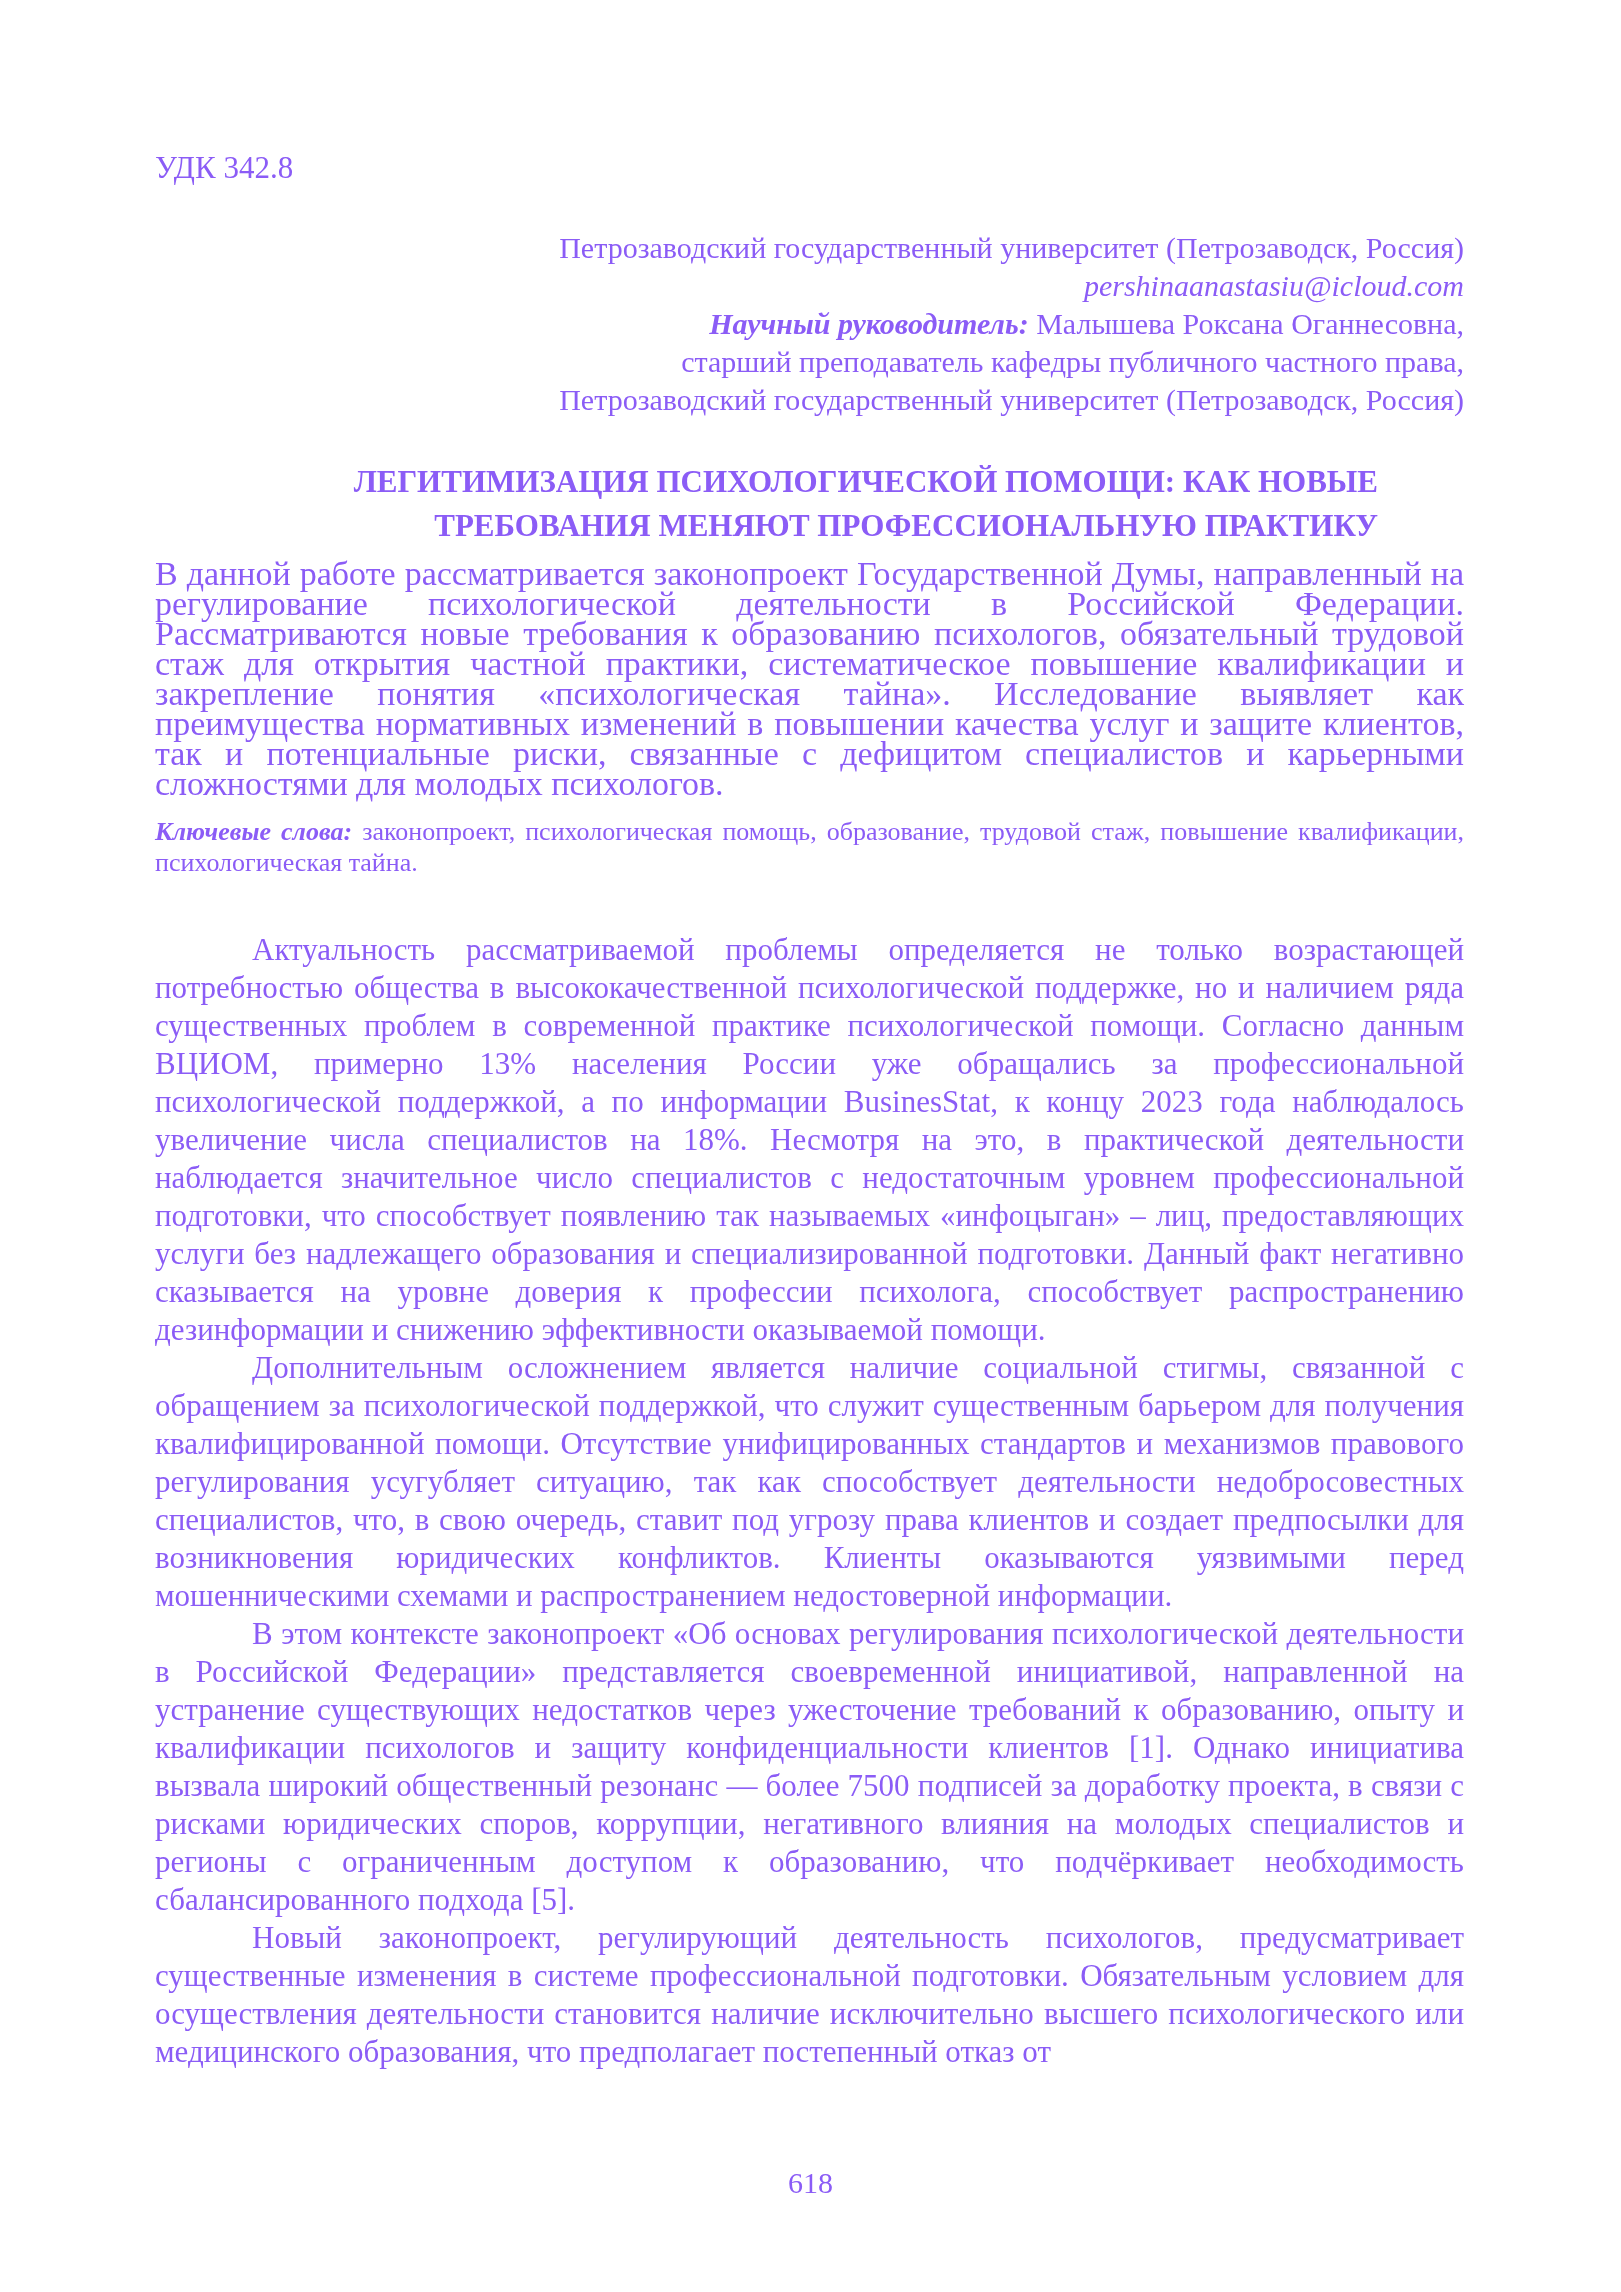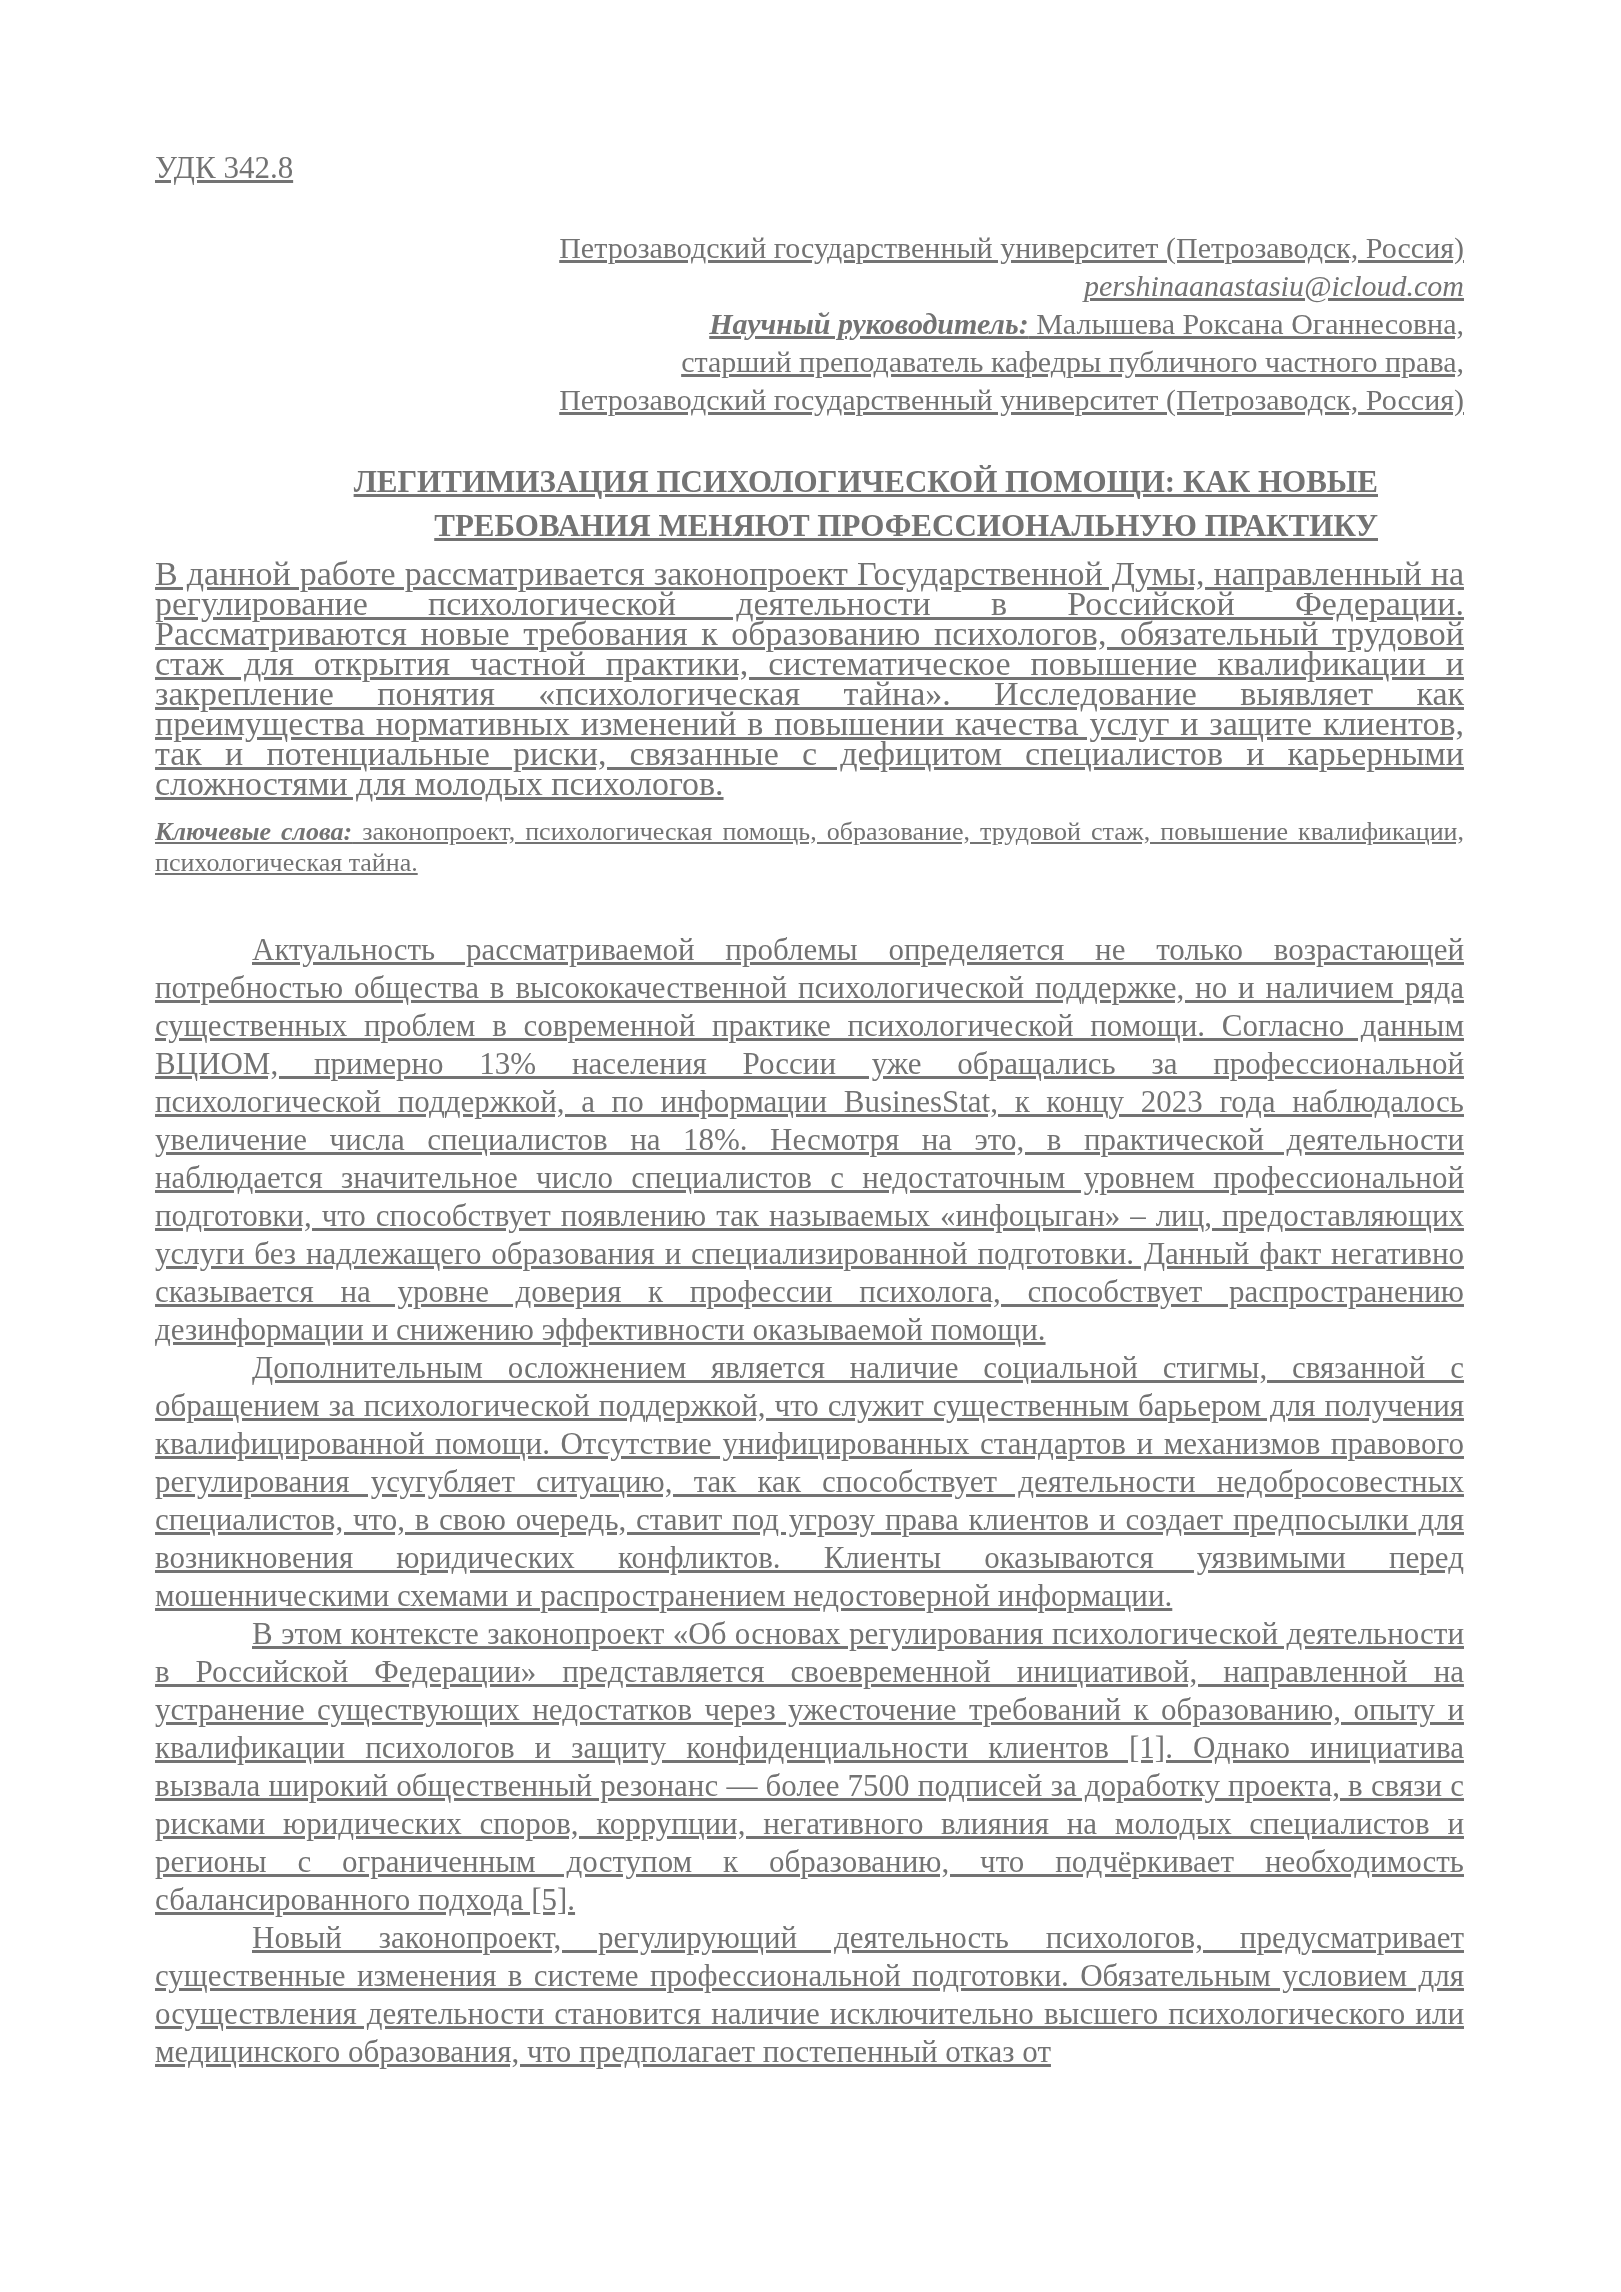--- a/index.html
+++ b/index.html
@@ -6,25 +6,24 @@
     margin: 0;
     padding: 0;
     background: #ffffff;
   }
   .page {
     position: relative;
     width: 1621px;
     height: 2293px;
     box-sizing: border-box;
     background: #ffffff;
-    color: #737373;
+    color: #8b5cf6;
     font-family: "Liberation Serif", "DejaVu Serif", serif;
     padding: 149px 157px 0 155px;
     overflow: hidden;
-    text-decoration: underline;
   }
   .udk {
     font-size: 31px;
     line-height: 37px;
     margin-bottom: 43px;
   }
   .author-block {
     text-align: right;
     font-size: 30px;
     line-height: 38px;
@@ -113,15 +112,16 @@
     <span class="kw-label">Ключевые слова:</span><span> законопроект, психологическая помощь, образование, трудовой стаж, повышение квалификации, психологическая тайна.</span>
   </p>
 
   <div class="body-text">
     <p>Актуальность рассматриваемой проблемы определяется не только возрастающей потребностью общества в высококачественной психологической поддержке, но и наличием ряда существенных проблем в современной практике психологической помощи. Согласно данным ВЦИОМ, примерно 13% населения России уже обращались за профессиональной психологической поддержкой, а по информации BusinesStat, к концу 2023 года наблюдалось увеличение числа специалистов на 18%. Несмотря на это, в практической деятельности наблюдается значительное число специалистов с недостаточным уровнем профессиональной подготовки, что способствует появлению так называемых «инфоцыган» – лиц, предоставляющих услуги без надлежащего образования и специализированной подготовки. Данный факт негативно сказывается на уровне доверия к профессии психолога, способствует распространению дезинформации и снижению эффективности оказываемой помощи.</p>
     <p>Дополнительным осложнением является наличие социальной стигмы, связанной с обращением за психологической поддержкой, что служит существенным барьером для получения квалифицированной помощи. Отсутствие унифицированных стандартов и механизмов правового регулирования усугубляет ситуацию, так как способствует деятельности недобросовестных специалистов, что, в свою очередь, ставит под угрозу права клиентов и создает предпосылки для возникновения юридических конфликтов. Клиенты оказываются уязвимыми перед мошенническими схемами и распространением недостоверной информации.</p>
     <p>В этом контексте законопроект «Об основах регулирования психологической деятельности в Российской Федерации» представляется своевременной инициативой, направленной на устранение существующих недостатков через ужесточение требований к образованию, опыту и квалификации психологов и защиту конфиденциальности клиентов [1]. Однако инициатива вызвала широкий общественный резонанс — более 7500 подписей за доработку проекта, в связи с рисками юридических споров, коррупции, негативного влияния на молодых специалистов и регионы с ограниченным доступом к образованию, что подчёркивает необходимость сбалансированного подхода [5].</p>
     <p>Новый законопроект, регулирующий деятельность психологов, предусматривает существенные изменения в системе профессиональной подготовки. Обязательным условием для осуществления деятельности становится наличие исключительно высшего психологического или медицинского образования, что предполагает постепенный отказ от</p>
   </div>
 
+  <div class="page-number">618</div>
 
 </div>
 
 
 </body></html>

